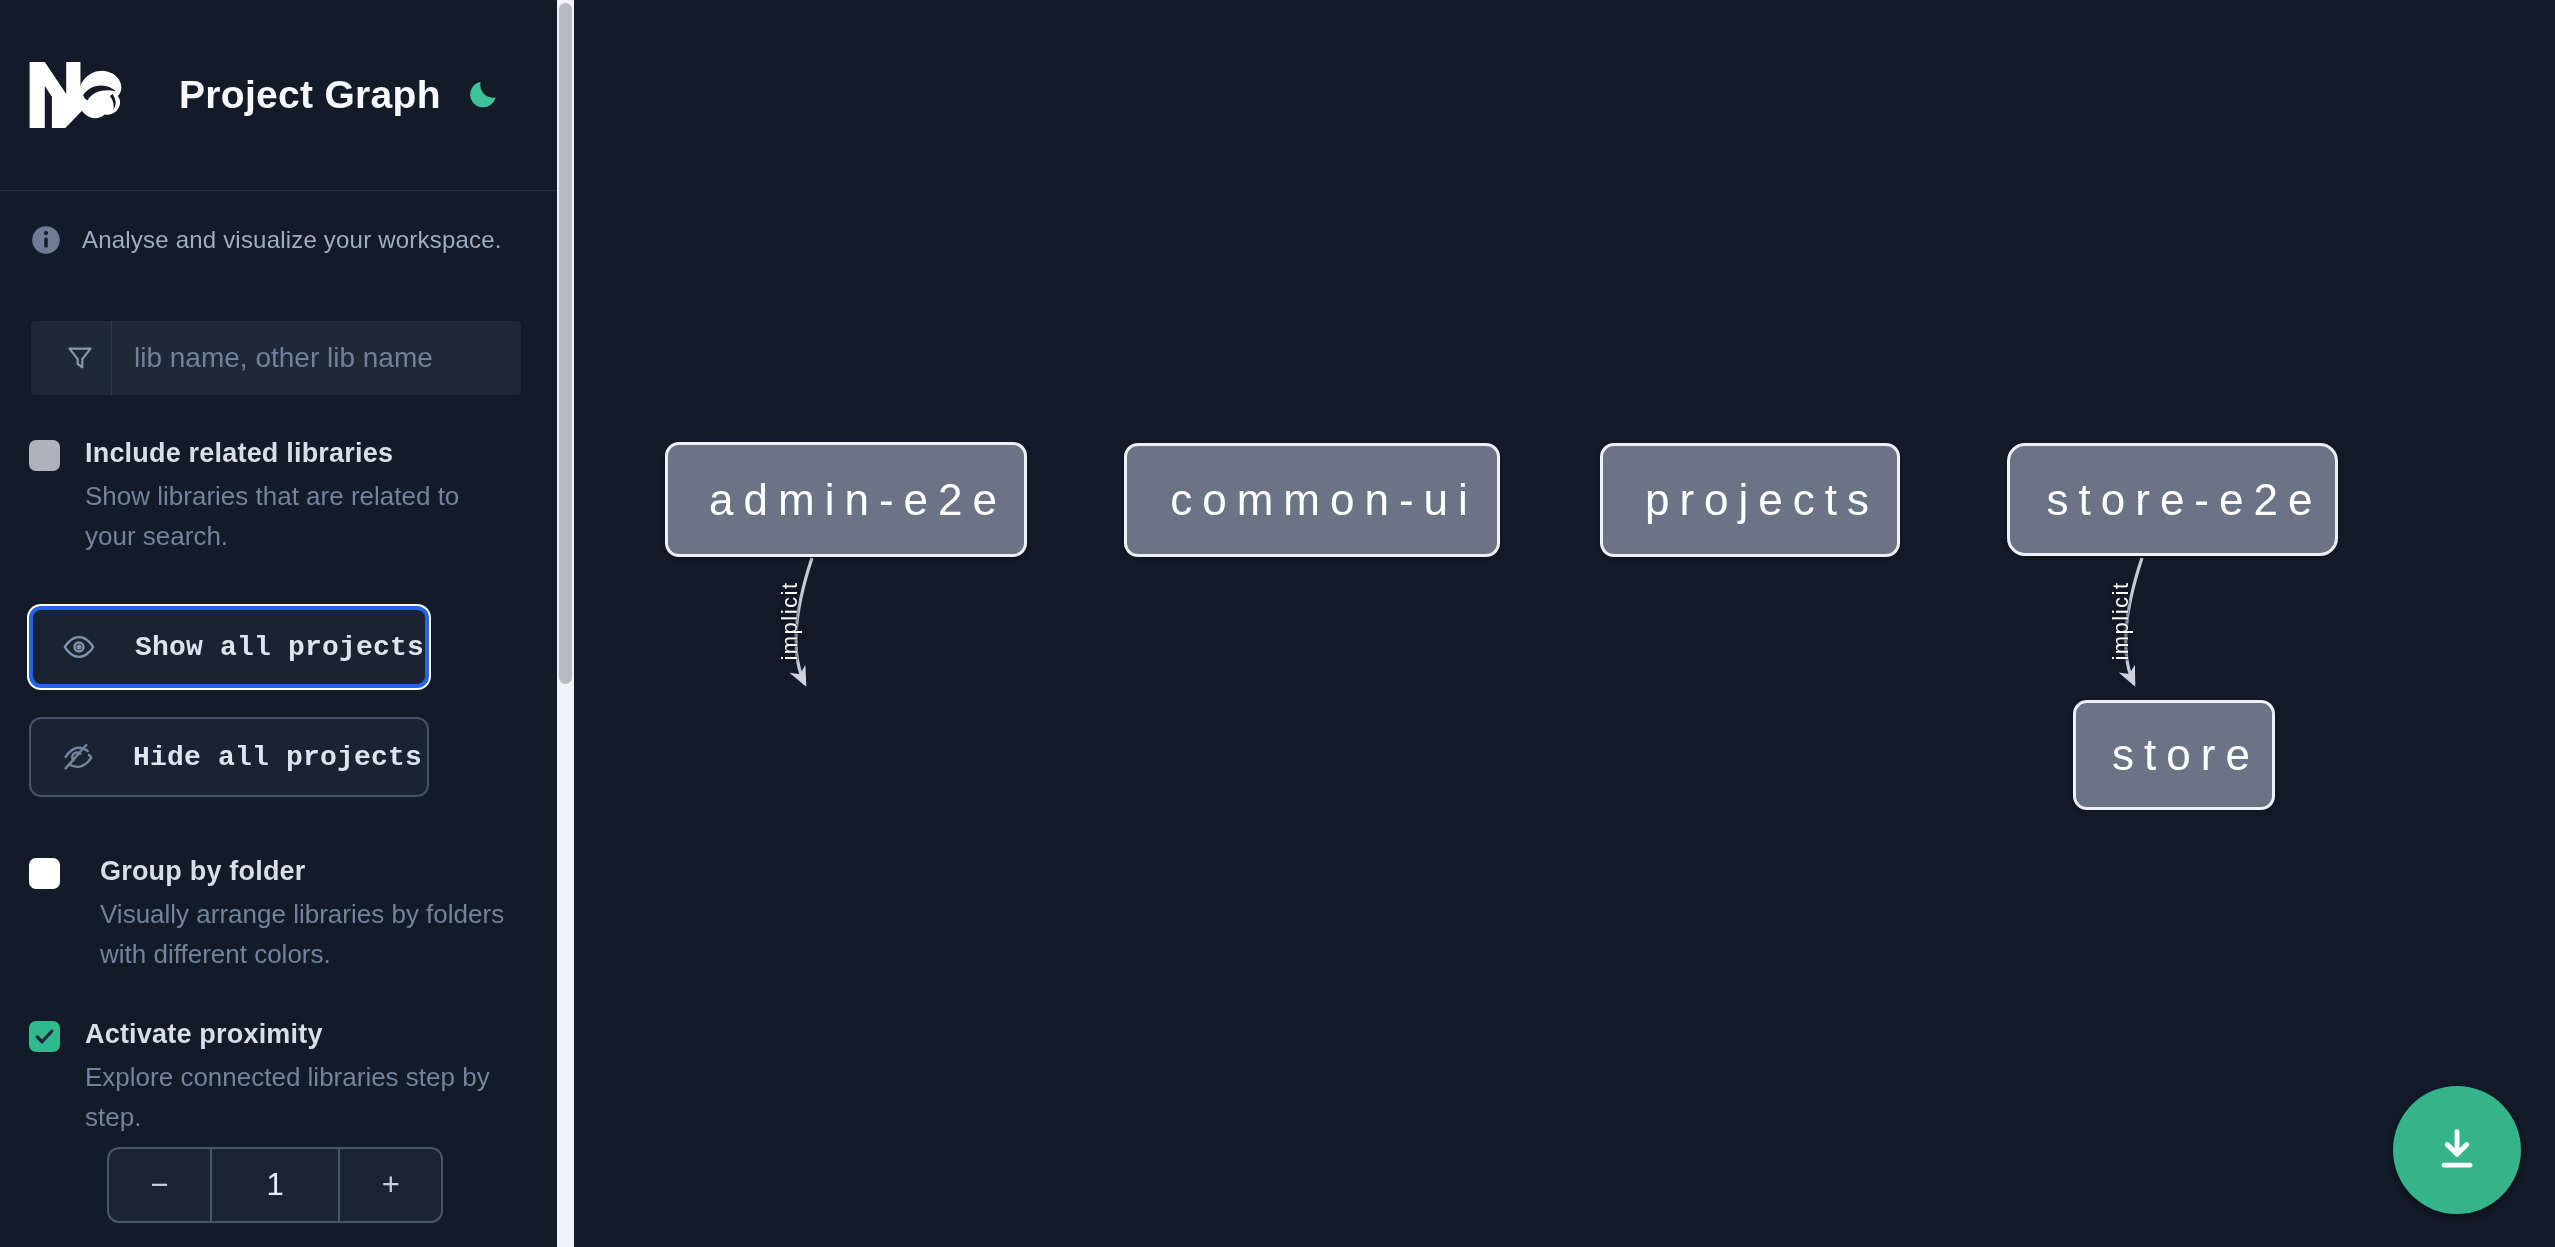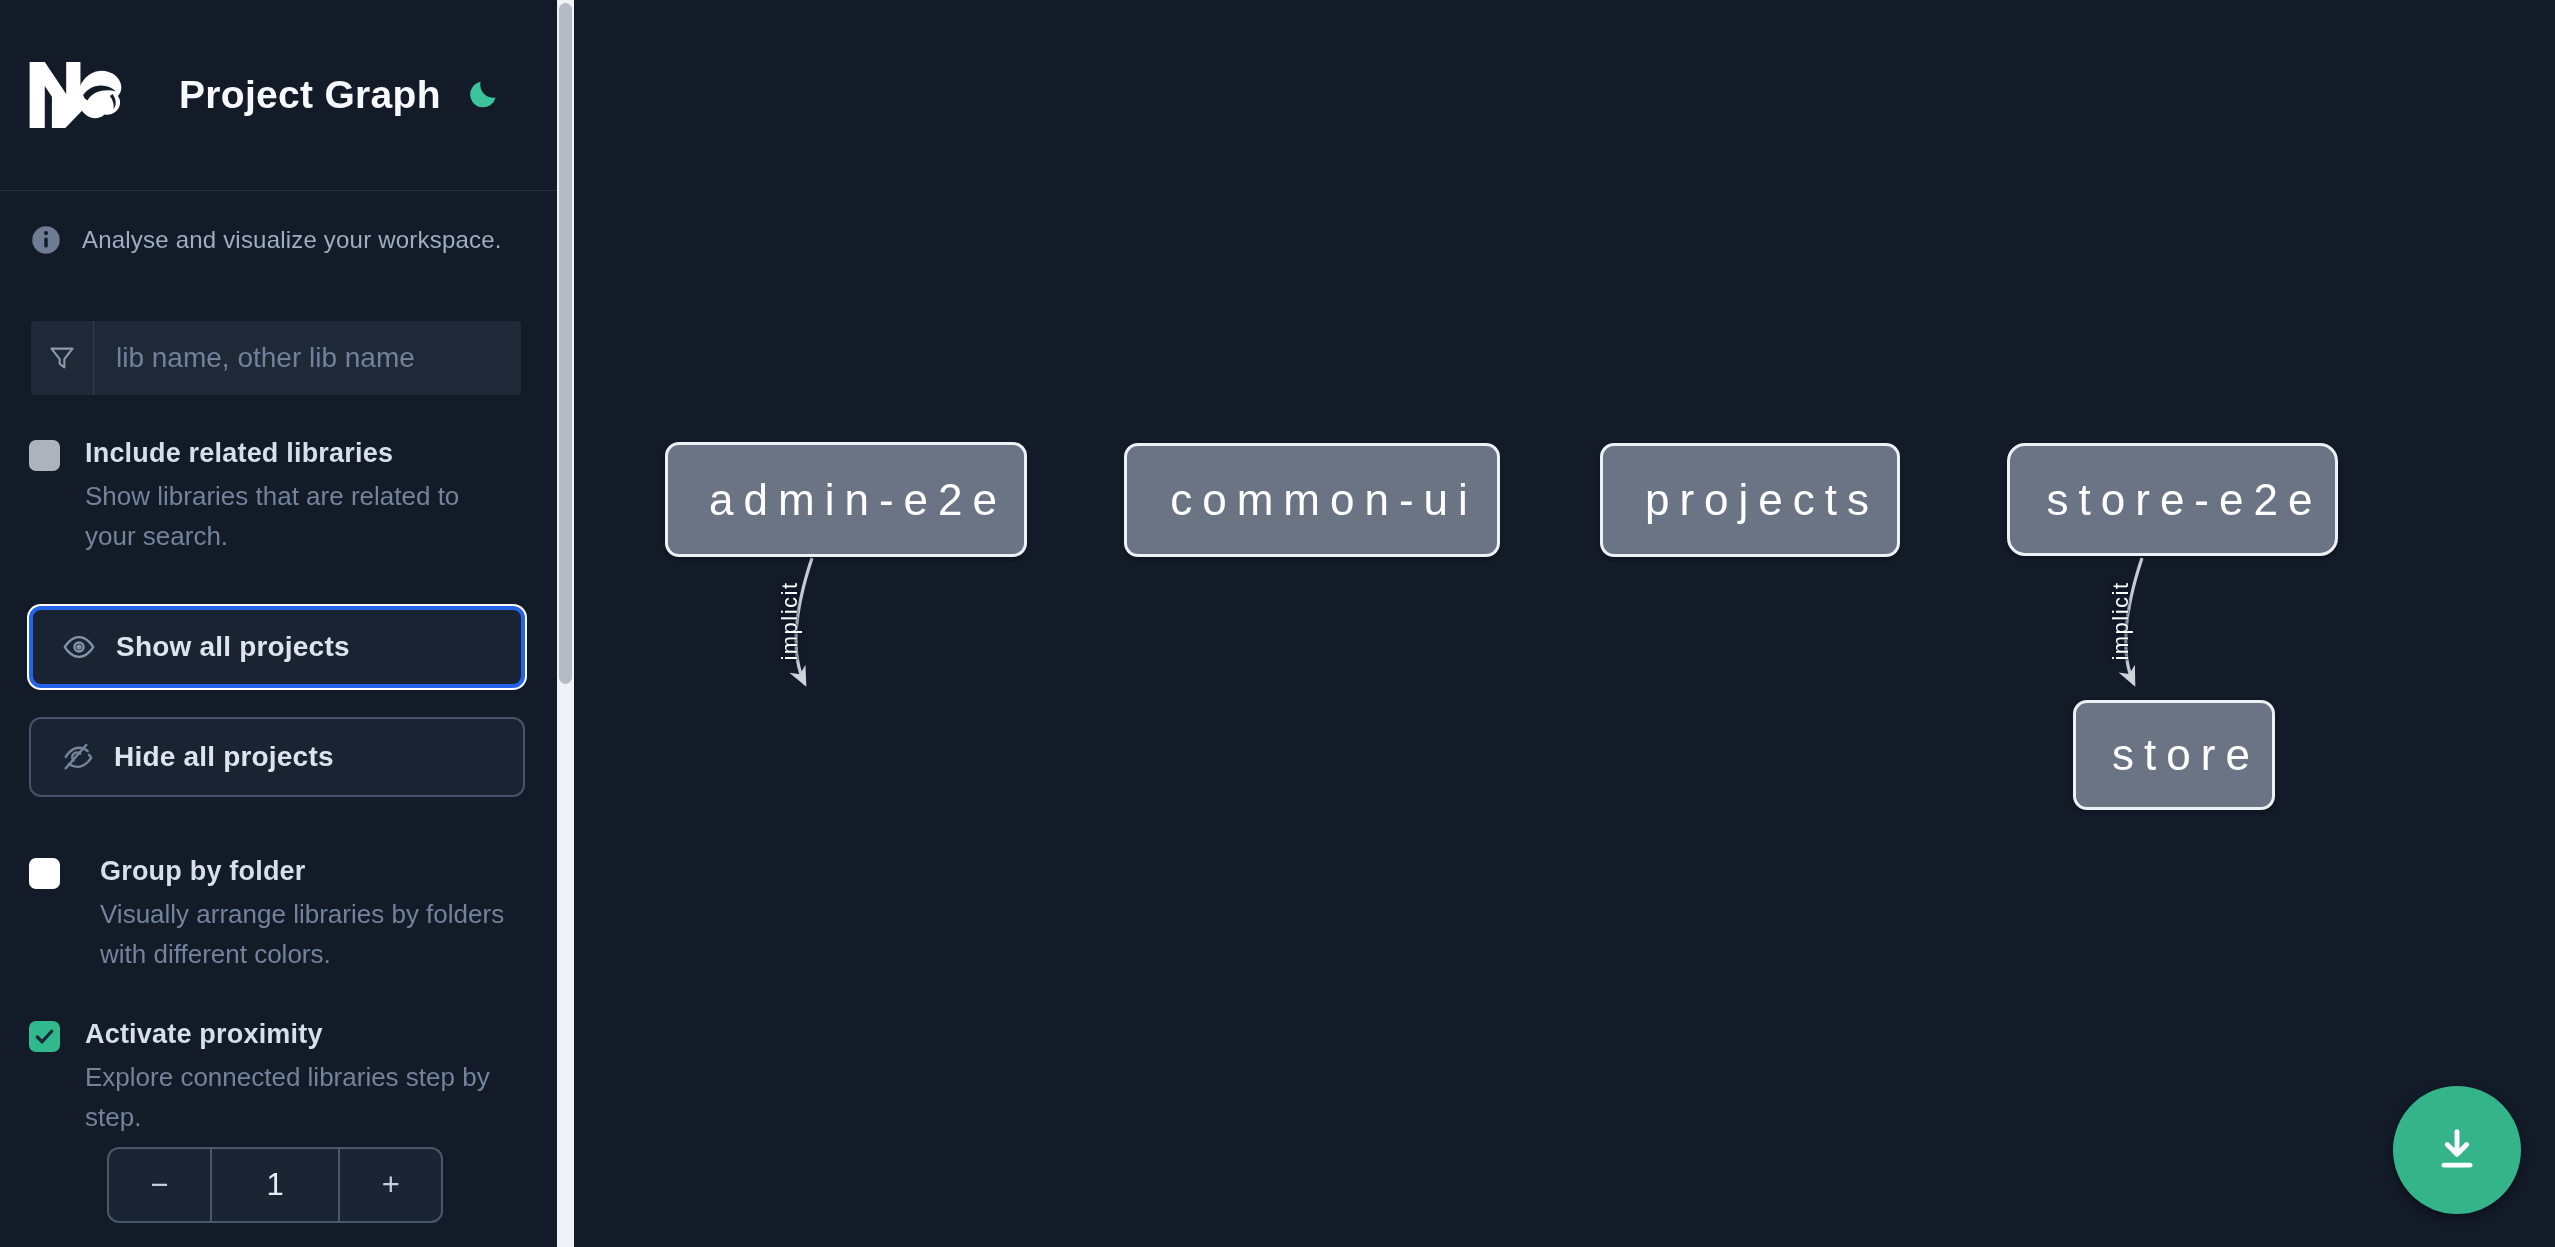--- a/index.html
+++ b/index.html
@@ -11,37 +11,37 @@
   .sb-header{height:191px;border-bottom:1px solid #242f43;display:flex;align-items:center;padding:0 54px 0 29px;box-sizing:border-box;}
   .nx-logo{width:94px;height:66px;flex:none;}
   .app-title{margin-left:56px;font-size:39px;font-weight:700;color:#f6f8fb;letter-spacing:.3px;white-space:nowrap;}
   .theme-btn{margin-left:auto;background:none;border:none;padding:0;cursor:pointer;width:40px;height:40px;display:flex;align-items:center;justify-content:center;}
   .theme-btn svg{width:36px;height:36px;}
 
   .info-row{margin:34px 29px 0 31px;display:flex;align-items:center;gap:21px;}
   .info-icon{width:30px;height:30px;flex:none;}
   .info-text{font-size:24px;color:#9fadc2;letter-spacing:.2px;}
 
-  .search{margin:66px 29px 0 31px;width:490px;height:74px;box-sizing:border-box;display:flex;background:#1e2836;border-radius:3px;overflow:hidden;}
+  .search{margin:66px 29px 0 31px;width:490px;height:74px;box-sizing:border-box;display:flex;background:#1e2836;border-radius:3px;overflow:hidden;padding-left:18px;}
   .search-icon-cell{width:62px;flex:none;display:flex;align-items:center;justify-content:center;border-right:1px solid #2f3b50;}
   .search-icon-cell svg{width:28px;height:28px;}
   .search input{flex:1;min-width:0;background:transparent;border:none;outline:none;color:#dbe3ee;font-size:28px;padding:0 22px;font-family:"Liberation Sans",sans-serif;}
   .search input::placeholder{color:#71819b;opacity:1;}
 
   .opt-row{margin:41px 29px 0 29px;display:flex;gap:25px;}
   .cb{width:31px;height:31px;border-radius:7px;flex:none;margin-top:4px;display:flex;align-items:center;justify-content:center;}
   .cb--gray{background:#adb3bd;}
   .cb--white{background:#ffffff;}
   .cb--green{background:#2fb98c;}
   .cb svg{width:23px;height:23px;}
   .opt-text{max-width:424px;}
   .opt-label{font-size:27px;font-weight:700;color:#d7dfea;line-height:34px;letter-spacing:.2px;}
   .opt-desc{margin-top:6px;font-size:26px;color:#72839b;line-height:40px;}
 
-  .sb-btn{margin:0 29px;box-sizing:border-box;width:496px;display:flex;align-items:center;background:#1a2332;border-radius:12px;cursor:pointer;padding:0 0 0 29px;font-family:Liberation Sans, sans-serif;}
+  .sb-btn{margin:0 29px;box-sizing:border-box;width:400px;display:flex;align-items:center;background:#1a2332;border-radius:12px;cursor:pointer;padding:0 0 0 29px;font-family:Liberation Mono, monospace;gap:19px;}
   .sb-btn svg{width:34px;height:34px;flex:none;}
   .sb-btn .lbl{margin-left:20px;font-size:28px;font-weight:700;color:#dde4ee;letter-spacing:.2px;}
   .sb-btn--focused{margin-top:50px;height:82px;border:4px solid #2563eb;box-shadow:0 0 0 2px #ffffff;}
   .sb-btn--plain{margin-top:29px;height:80px;border:2px solid #46536b;}
 
   .row-group{margin-top:57px;gap:40px;}
   .row-prox{margin-top:43px;}
 
   .stepper{margin:10px 0 0 107px;width:336px;height:76px;box-sizing:border-box;border:2px solid #49566b;border-radius:12px;background:#1b2433;display:flex;overflow:hidden;}
   .stepper .cell{display:flex;align-items:center;justify-content:center;font-size:31px;color:#c7d1de;background:transparent;border:none;font-family:"Liberation Sans",sans-serif;}

